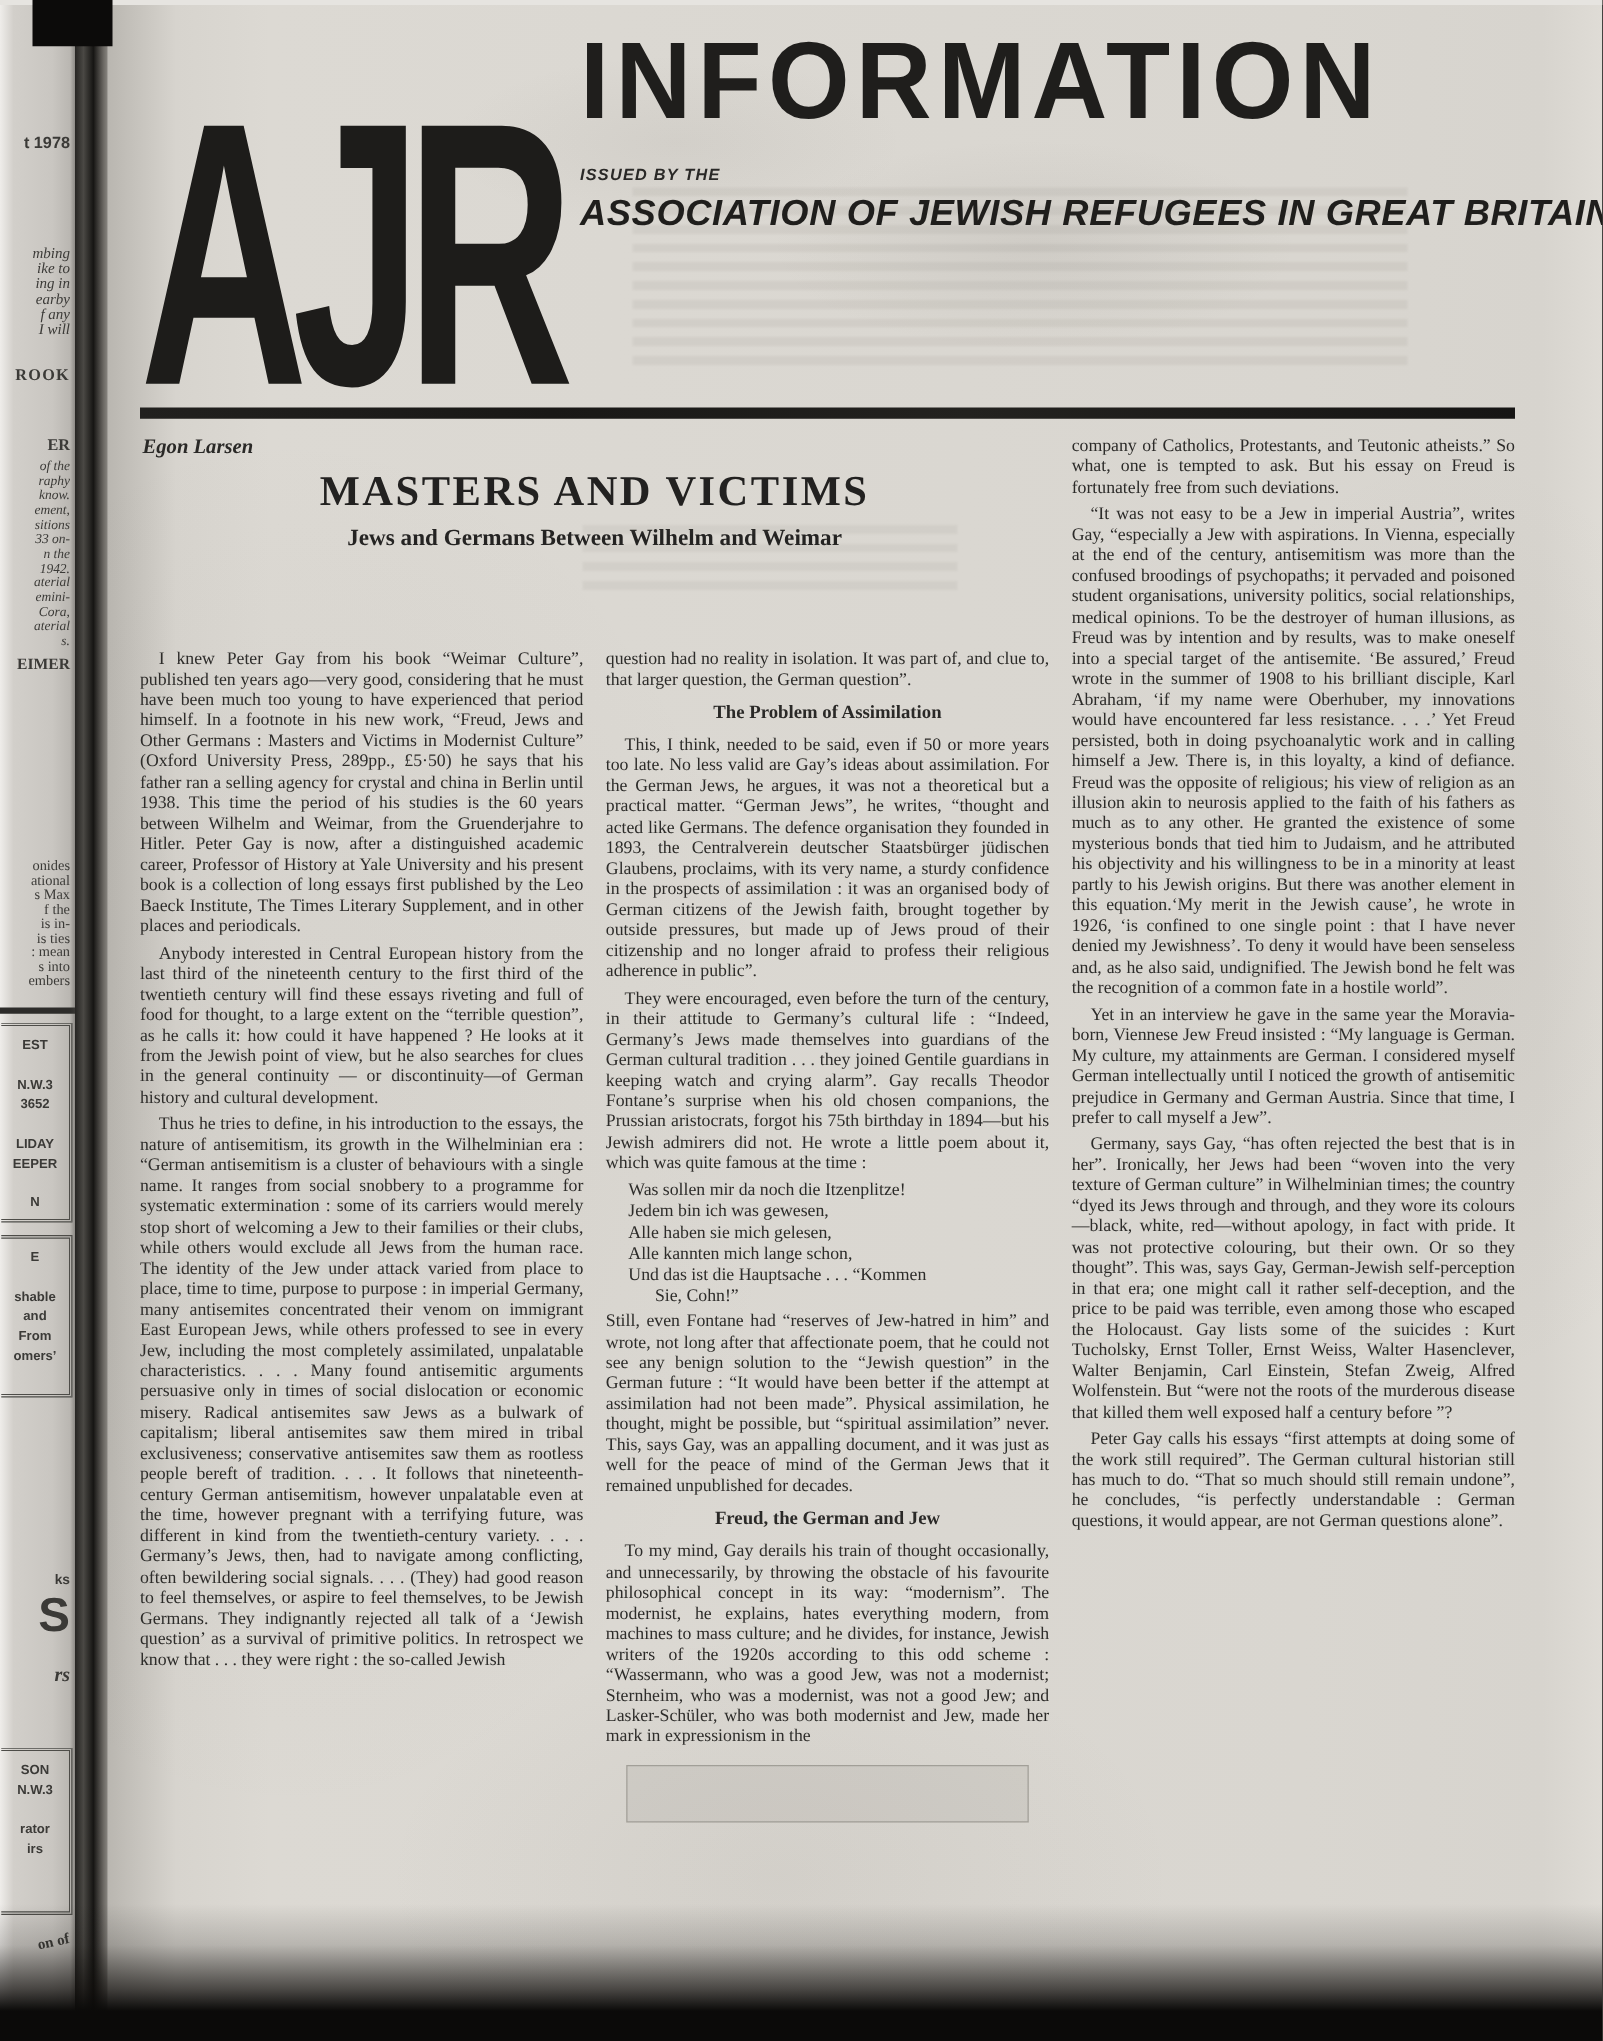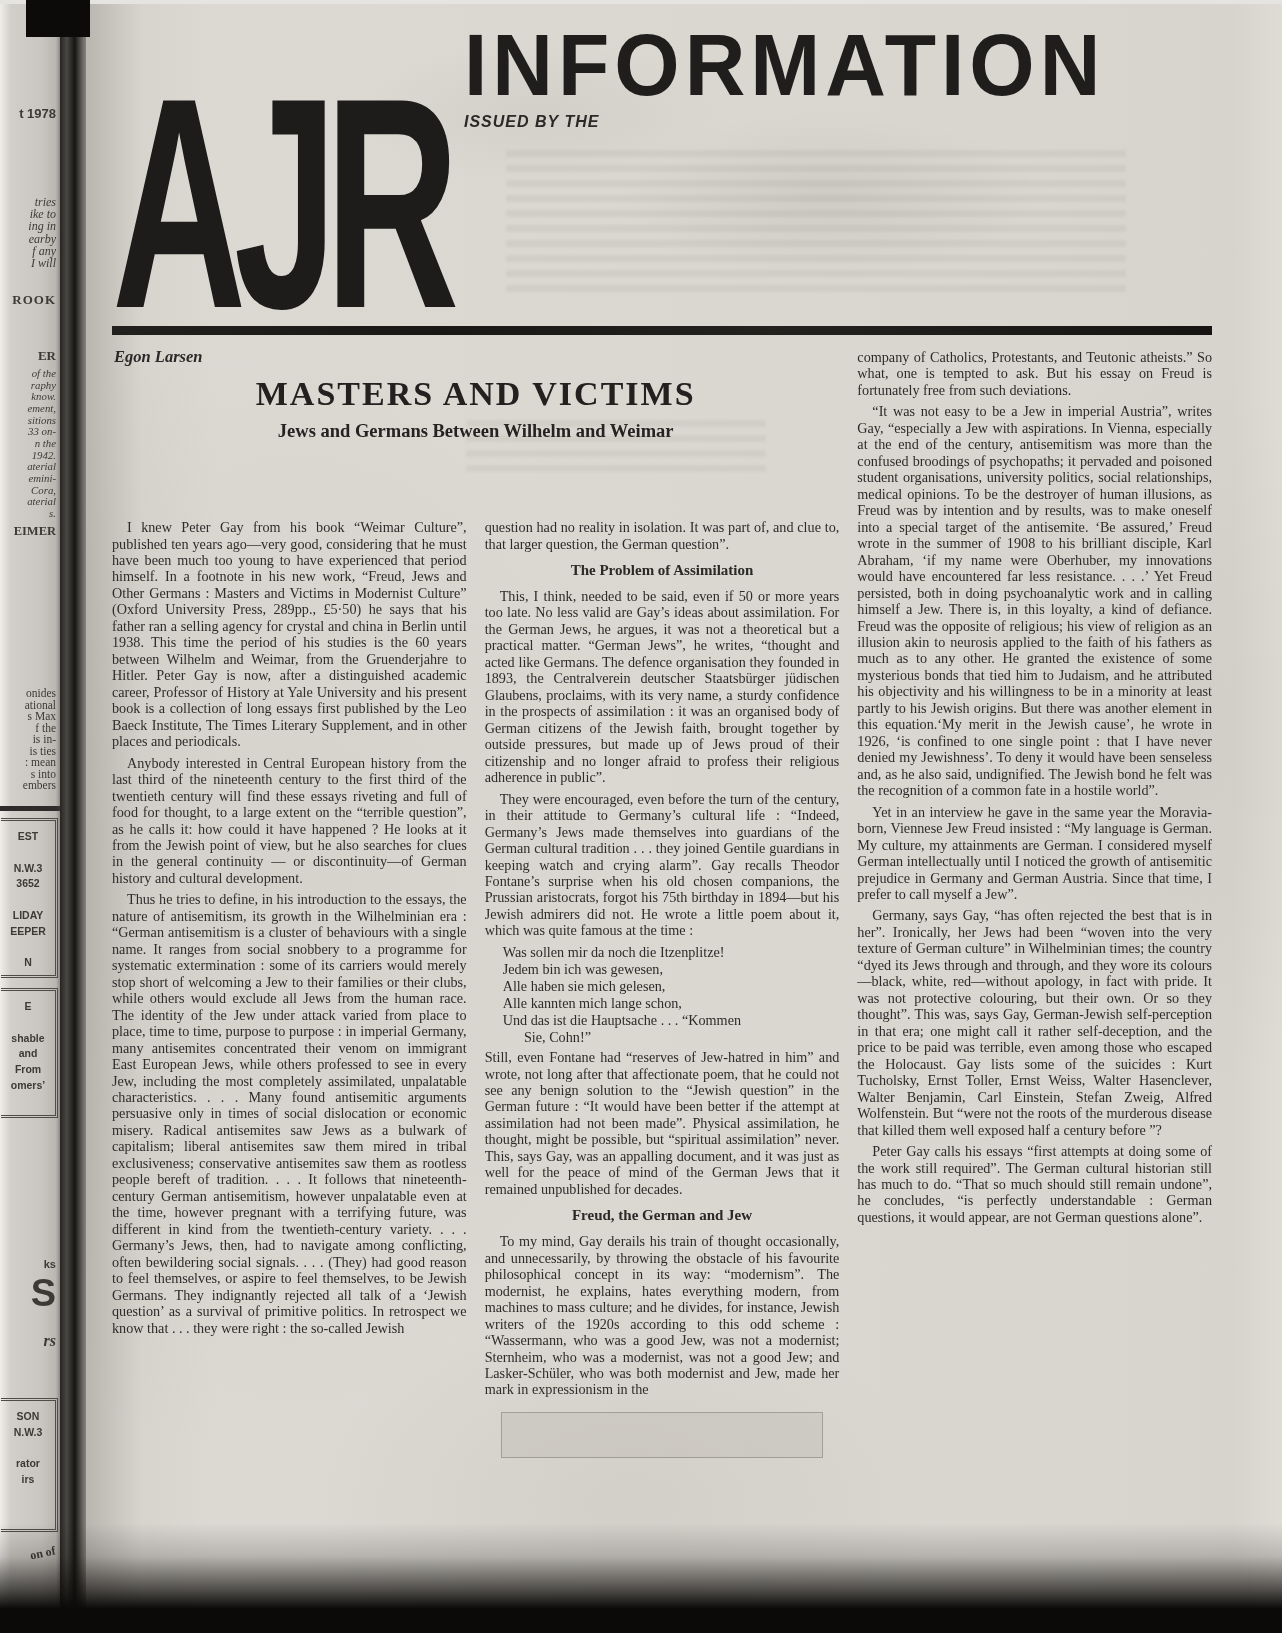--- a/index.html
+++ b/index.html
@@ -69,22 +69,22 @@
     display:flex;justify-content:space-between;margin:0 30px 0 -32px;
     font-family:"Liberation Sans",sans-serif;font-weight:bold;font-size:17.5px;color:#242321;
   }
   .mast-title{
     margin-top:16px;
     font-family:"Liberation Sans","DejaVu Sans",sans-serif;font-weight:bold;
     font-size:84px;line-height:.95;letter-spacing:5px;color:#1f1e1c;
     transform:scaleY(1.04);transform-origin:left top;
   }
   .issued-by{
-    margin-top:9px;font-family:"Liberation Sans",sans-serif;font-weight:bold;
-    font-style:italic;font-size:16px;letter-spacing:1px;color:#2a2927;
+    margin-top:28px;font-family:"Liberation Sans",sans-serif;font-weight:bold;
+    font-style:italic;font-size:13px;letter-spacing:1px;color:#2a2927;
   }
   .org{
     margin-top:8px;font-family:"Liberation Sans",sans-serif;font-weight:bold;
     font-style:italic;font-size:29px;letter-spacing:.5px;color:#1f1e1c;white-space:nowrap;
   }
   .mastrule{height:9px;background:linear-gradient(90deg,#21201e,#191816 30%,#23221f 60%,#161514);margin-top:4px;}
 
   
   .article-grid{
     display:grid;grid-template-columns:repeat(3,1fr);column-gap:18px;
@@ -127,21 +127,21 @@
   }
   .top-strip-light{position:absolute;left:0;right:0;top:0;height:4px;background:#e6e4e0;z-index:5;}
 </style>
 </head>
 <body>
 
 <div class="scan">
 
   <div class="prev-strip">
     <div class="frag bold" style="top:86px;font-size:13px;font-family:'Liberation Sans',sans-serif;margin-top:20px;">t 1978</div>
-    <div class="frag it" style="top:196px;font-size:12px;line-height:1.02;">tries
+    <div class="frag it" style="top:196px;font-size:12px;line-height:1.02;">mbing
 ike to
 ing in
 earby
 f any
 I will</div>
     <div class="frag bold" style="top:292px;font-size:13px;letter-spacing:1px;">ROOK</div>
     <div class="frag bold" style="top:348px;font-size:13px;">ER</div>
     <div class="frag it" style="top:368px;font-size:10.8px;line-height:1.08;">of the
 raphy
 know.
@@ -198,20 +198,21 @@
 
   <div class="page">
     <div class="ghost g1"></div>
     <div class="ghost g2"></div>
 
     <header class="masthead">
       <div class="logo">AJR</div>
       <div class="mast-right">
         <div class="mast-title">INFORMATION</div>
         <div class="issued-by">ISSUED BY THE</div>
+        <div class="org">ASSOCIATION OF JEWISH REFUGEES IN GREAT BRITAIN</div>
       </div>
     </header>
     <div class="mastrule"></div>
 
     <article class="article-grid">
       <div class="title-block">
         <div class="byline">Egon Larsen</div>
         <h1 class="headline">MASTERS AND VICTIMS</h1>
         <h2 class="subhead">Jews and Germans Between Wilhelm and Weimar</h2>
       </div>

